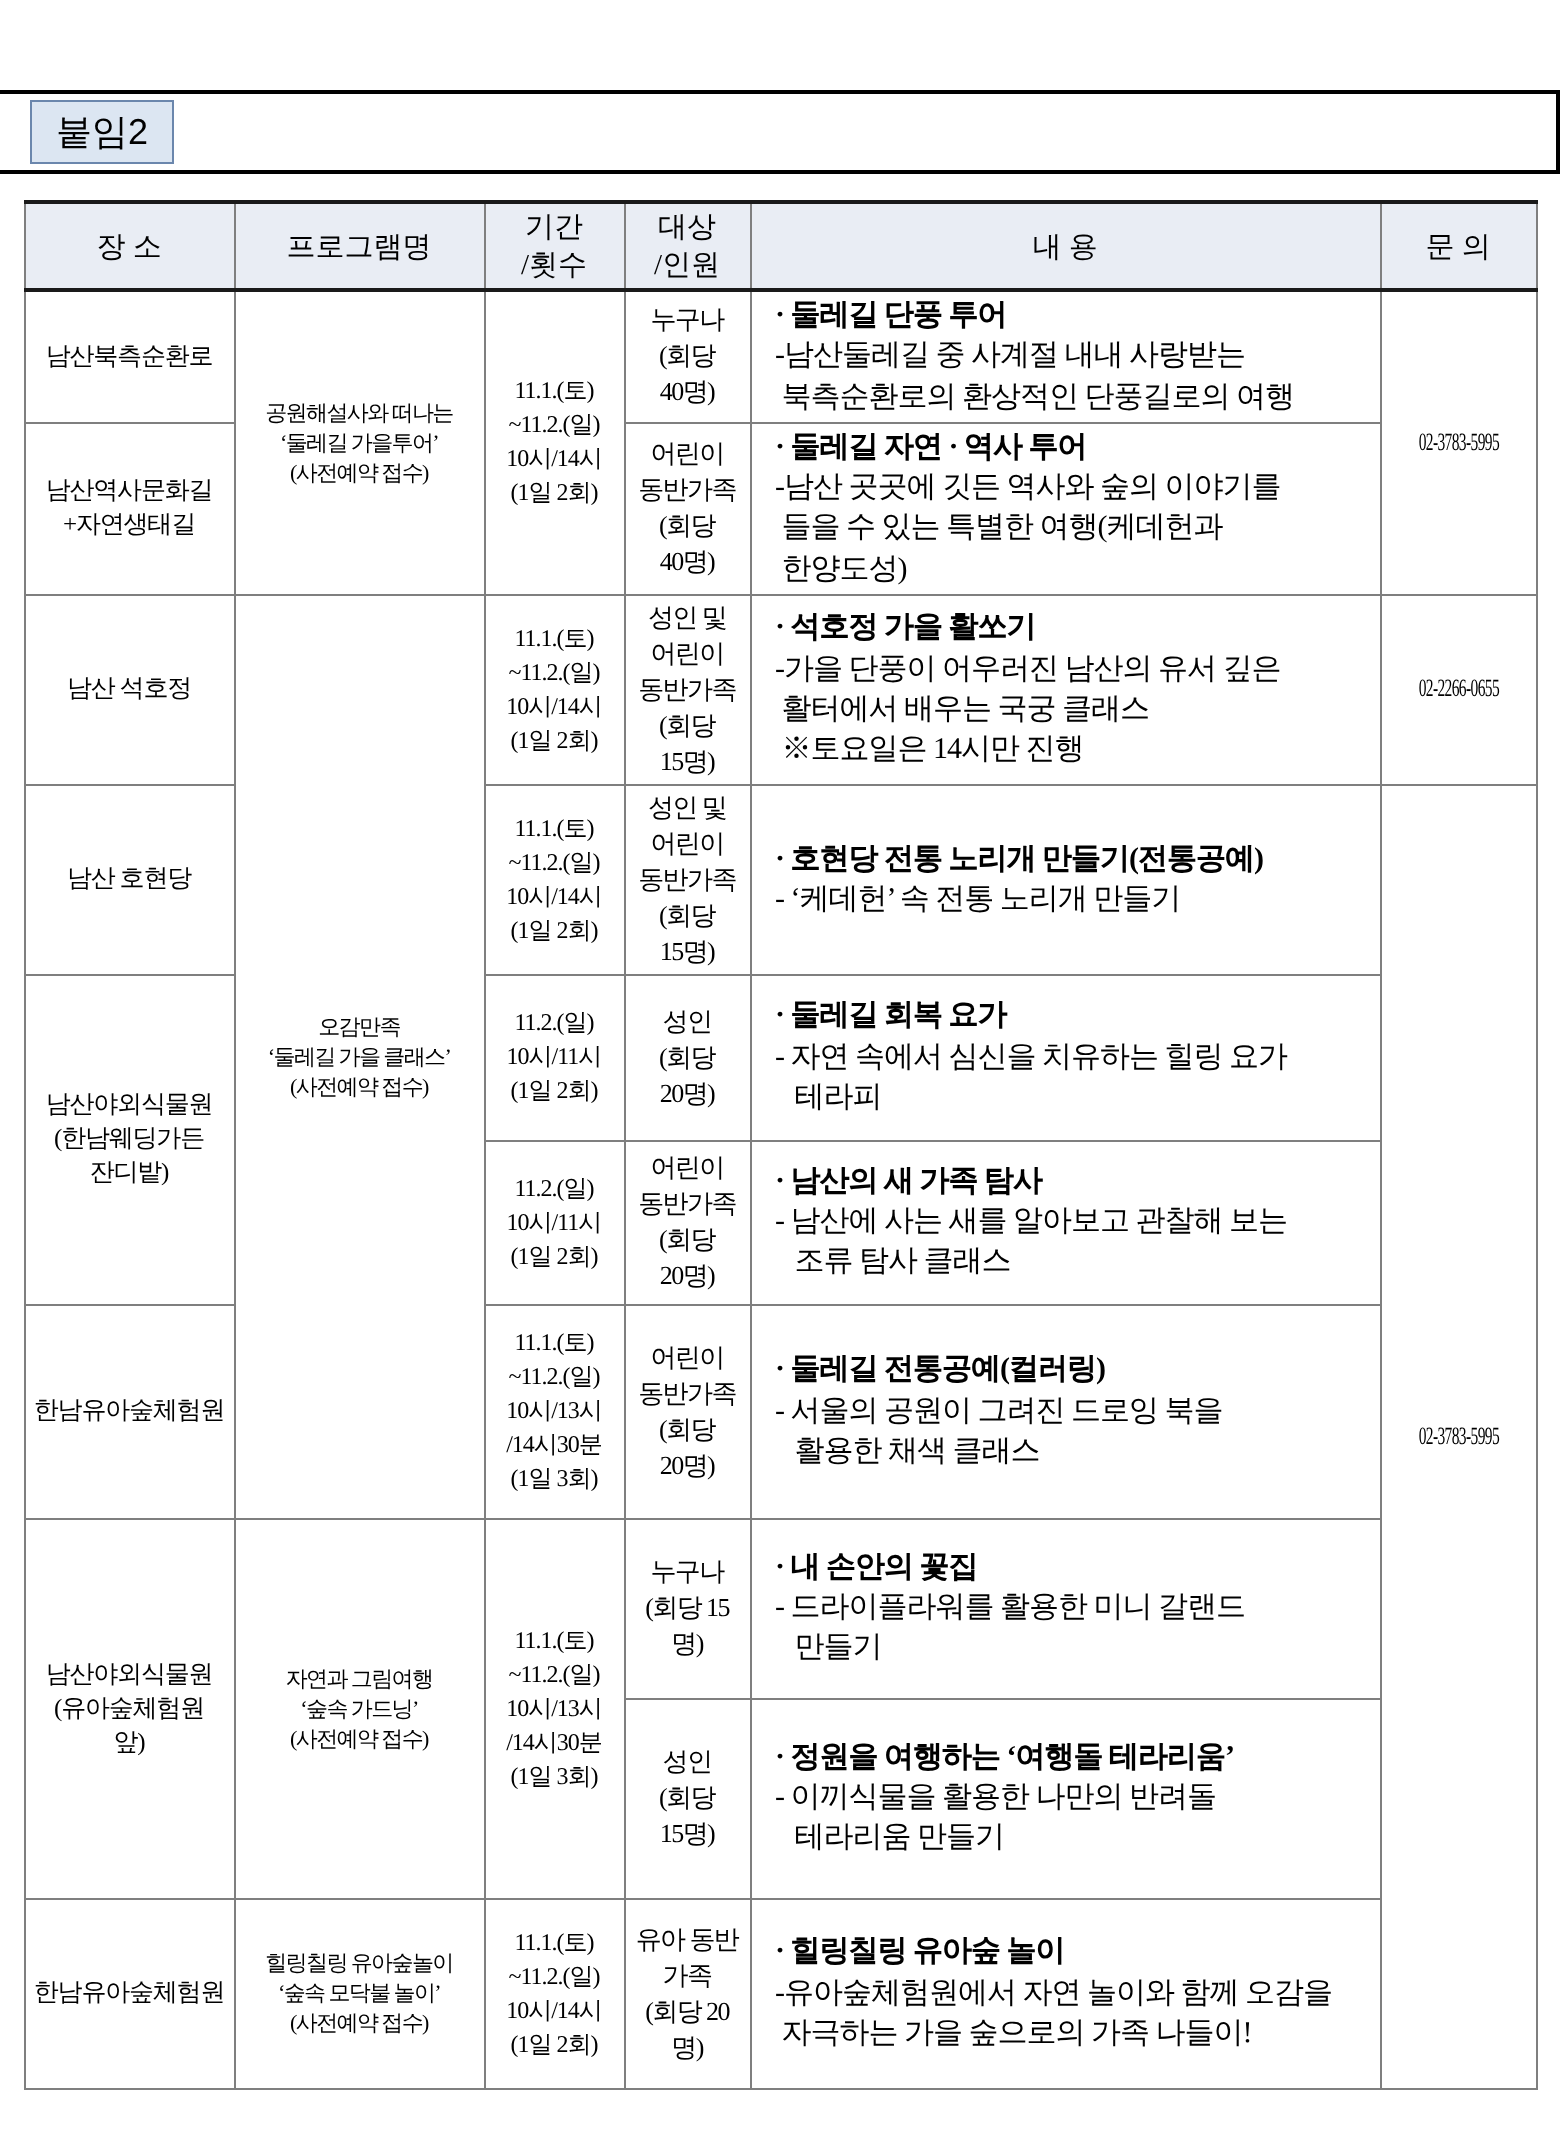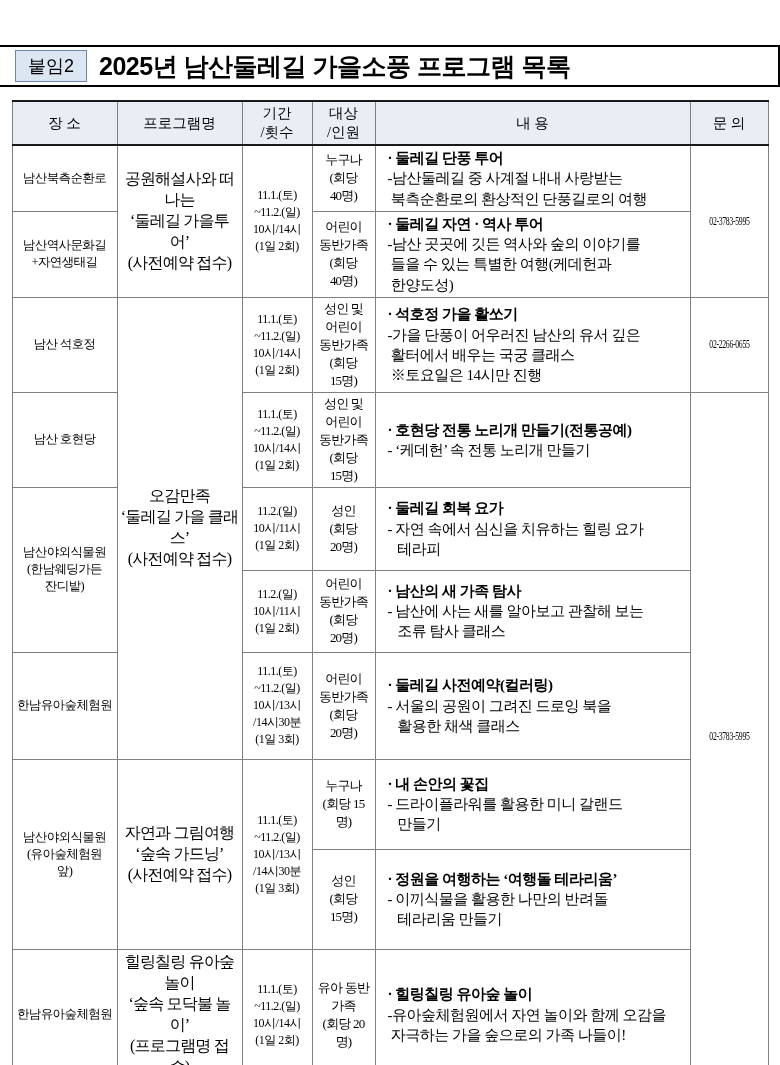--- a/index.html
+++ b/index.html
@@ -55,39 +55,38 @@
     border-top:2px solid #1a1a1a;
     border-bottom:2px solid #1a1a1a;
     font-weight:normal;
     font-size:14.5px;
     text-align:center;
     white-space:pre-line;
     height:44px;
   }
   td.c-place, td.c-program, td.c-period, td.c-target, td.c-inquiry { text-align:center; }
   td.c-place   { font-size:12.5px; letter-spacing:-0.6px; white-space:pre-line;margin-top:44px; }
-  td.c-program { font-size:16px; letter-spacing:-0.8px; white-space:pre-line; }
+  td.c-program { font-size:11px; letter-spacing:-0.8px; white-space:pre-line; }
   td.c-period  { font-size:12px;  letter-spacing:-0.5px; white-space:pre-line; }
   td.c-target  { font-size:13px;  letter-spacing:-0.8px; white-space:pre-line; }
   td.c-content { font-size:15px; text-align:left; padding-left:12px;margin-top:25px; }
   td.c-inquiry { font-size:12.5px;margin-left:35px; }
   .phone { display:inline-block; transform:scaleX(0.62); transform-origin:center; white-space:nowrap; letter-spacing:-0.5px; }
   .c-title { font-weight:bold; letter-spacing:-0.5px; white-space:pre-line; line-height:1.35; }
   .c-body  { white-space:pre-line; letter-spacing:-0.5px; line-height:1.35; }
   tr.r1 { height:65px; }  tr.r2 { height:85px; }  tr.r3 { height:90px; }
   tr.r4 { height:95px; }  tr.r5 { height:83px; }  tr.r6 { height:82px; }
   tr.r7 { height:107px; } tr.r8 { height:90px; }  tr.r9 { height:100px; }
   tr.r10 { height:95px; }
 </style>
 </head>
 <body>
 
 <div class="title-bar">
   <span class="badge">붙임2</span>
-  <span class="doc-title">2025년 남산둘레길 가을소풍 프로그램 목록</span>
 </div>
 
 <table class="program-table">
   <colgroup>
     <col style="width:105px">
       <col style="width:125px">
       <col style="width:70px">
     <col style="width:63px">
       <col style="width:315px">
       <col style="width:78px">
@@ -212,21 +211,21 @@
       <td class="c-period">11.1.(토)
 ~11.2.(일)
 10시/13시
 /14시30분
 (1일 3회)</td>
       <td class="c-target">어린이
 동반가족
 (회당
 20명)</td>
       <td class="c-content">
-        <div class="c-title">· 둘레길 사전예약(컬러링)</div>
+        <div class="c-title">· 둘레길 전통공예(컬러링)</div>
         <div class="c-body">- 서울의 공원이 그려진 드로잉 북을
 &nbsp;&nbsp;&nbsp;활용한 채색 클래스</div>
       </td>
     </tr>
     <tr class="r8">
       <td class="c-place" rowspan="2">남산야외식물원
 (유아숲체험원
 앞)</td>
       <td class="c-program" rowspan="2">자연과 그림여행
 ‘숲속 가드닝’
@@ -251,21 +250,21 @@
       <td class="c-content">
         <div class="c-title">· 정원을 여행하는 ‘여행돌 테라리움’</div>
         <div class="c-body">- 이끼식물을 활용한 나만의 반려돌
 &nbsp;&nbsp;&nbsp;테라리움 만들기</div>
       </td>
     </tr>
     <tr class="r10">
       <td class="c-place">한남유아숲체험원</td>
       <td class="c-program">힐링칠링 유아숲놀이
 ‘숲속 모닥불 놀이’
-(프로그램명 접수)</td>
+(사전예약 접수)</td>
       <td class="c-period">11.1.(토)
 ~11.2.(일)
 10시/14시
 (1일 2회)</td>
       <td class="c-target">유아 동반
 가족
 (회당 20명)</td>
       <td class="c-content">
         <div class="c-title">· 힐링칠링 유아숲 놀이</div>
         <div class="c-body">-유아숲체험원에서 자연 놀이와 함께 오감을

